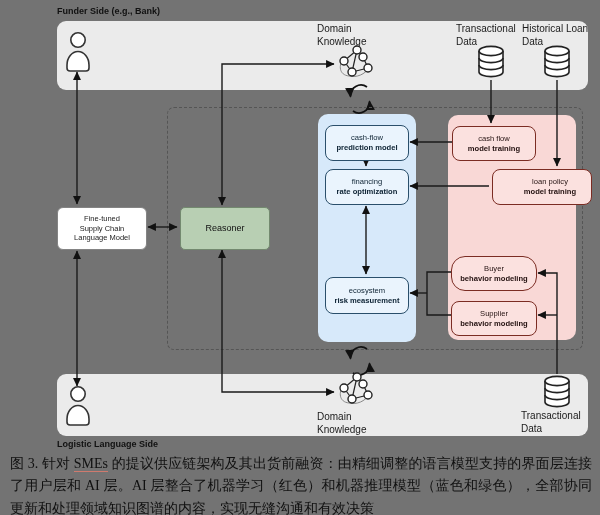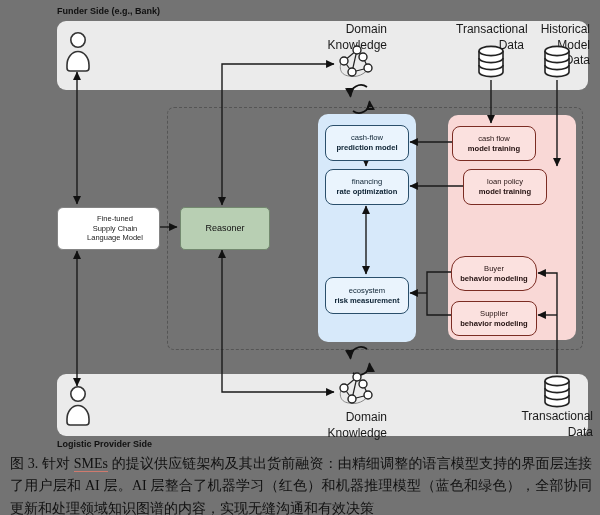--- a/index.html
+++ b/index.html
@@ -1,32 +1,32 @@
 <!DOCTYPE html>
 <html><head>
 <meta charset="utf-8">
 <style>
   html,body{margin:0;padding:0;background:#fff;}
   .stage{position:relative;width:600px;height:515px;background:#737373;overflow:hidden;
          font-family:"Liberation Sans","DejaVu Sans",sans-serif;color:#111;}
   .abs{position:absolute;}
   .layer-label{font-size:9px;font-weight:bold;color:#111;}
   .graybar{background:#ebebeb;border-radius:9px;}
-  .small-label{font-size:12px;line-height:1.3;text-align:right;white-space:pre-line;color:#1a1a1a;}
+  .small-label{font-size:10px;line-height:1.3;text-align:left;white-space:pre-line;color:#1a1a1a;}
   .dashed-box{border:1.5px dashed #555;border-radius:7px;}
   .region{border-radius:10px;}
   .region.blue{background:#d7e9fa;}
   .region.red{background:#f9d8d6;}
   .node{display:flex;flex-direction:column;align-items:center;justify-content:center;
         border-radius:8px;font-size:7.6px;line-height:1.3;text-align:center;z-index:3;}
   .node .l2{font-weight:bold;}
   .node.blue{background:#eaf4fd;border:1.3px solid #2a4f6b;color:#0c2233;}
   .node.red{background:#fbe1df;border:1.3px solid #7b2c23;color:#241211;}
   .node.green{background:#b8cfb3;border:1.3px solid #73896f;border-radius:5px;font-size:9px;color:#111;}
-  .node.white{background:#fff;border:1.3px solid #848484;border-radius:6px;font-size:7.5px;color:#222;padding-left:13px;}
+  .node.white{background:#fff;border:1.3px solid #848484;border-radius:6px;font-size:7.5px;color:#222;}
   svg{display:block;}
   #wires{position:absolute;left:0;top:0;z-index:2;pointer-events:none;}
   .caption{font-family:"Liberation Serif","DejaVu Serif",serif;font-size:14px;line-height:1.6;
            text-align:justify;color:#111;}
   .smes{border-bottom:1.4px solid #cf7a6e;cursor:pointer;}
 </style>
 </head>
 <body>
 
 <div class="stage">
@@ -70,21 +70,21 @@
   </svg>
 
   <div class="abs small-label" style="left:456px;top:22px;width:68px;">Transactional
 Data</div>
   <svg class="abs" style="left:477px;top:45px;" width="28" height="34" viewBox="0 0 28 34">
     <path d="M2,6 v21 a12,4.6 0 0 0 24,0 v-21" fill="#fff" stroke="#222" stroke-width="1.6"></path>
     <ellipse cx="14" cy="6" rx="12" ry="4.6" fill="#fff" stroke="#222" stroke-width="1.6"></ellipse>
     <path d="M2,13 a12,4.6 0 0 0 24,0 M2,20 a12,4.6 0 0 0 24,0" fill="none" stroke="#222" stroke-width="1.6"></path>
   </svg>
 
-  <div class="abs small-label" style="left:522px;top:22px;width:68px;">Historical Model
+  <div class="abs small-label" style="left:522px;top:22px;width:68px;">Historical Loan
 Data</div>
   <svg class="abs" style="left:543px;top:45px;" width="28" height="34" viewBox="0 0 28 34">
     <path d="M2,6 v21 a12,4.6 0 0 0 24,0 v-21" fill="#fff" stroke="#222" stroke-width="1.6"></path>
     <ellipse cx="14" cy="6" rx="12" ry="4.6" fill="#fff" stroke="#222" stroke-width="1.6"></ellipse>
     <path d="M2,13 a12,4.6 0 0 0 24,0 M2,20 a12,4.6 0 0 0 24,0" fill="none" stroke="#222" stroke-width="1.6"></path>
   </svg>
 
   <div class="abs dashed-box" style="left:167px;top:107px;width:414px;height:241px;"></div>
   <div class="abs region blue" style="left:318px;top:114px;width:98px;height:228px;"></div>
   <div class="abs region red" style="left:448px;top:115px;width:128px;height:225px;"></div>
@@ -99,21 +99,21 @@
   </div>
   <div class="abs node blue" style="left:325px;top:277px;width:82px;height:35px;">
     <span class="l1">ecosystem</span>
     <span class="l2">risk measurement</span>
   </div>
 
   <div class="abs node red" style="left:452px;top:126px;width:82px;height:33px;align-items:center;">
     <span class="l1">cash flow</span>
     <span class="l2">model training</span>
   </div>
-  <div class="abs node red" style="left:463px;top:169px;width:82px;height:34px;">
+  <div class="abs node red" style="left:492px;top:169px;width:82px;height:34px;padding-left:16px;">
     <span class="l1">loan policy</span>
     <span class="l2">model training</span>
   </div>
   <div class="abs node red" style="left:451px;top:256px;width:84px;height:33px;border-radius:14px;">
     <span class="l1">Buyer</span>
     <span class="l2">behavior modeling</span>
   </div>
   <div class="abs node red" style="left:451px;top:301px;width:84px;height:33px;">
     <span class="l1">Supplier</span>
     <span class="l2">behavior modeling</span>
@@ -156,21 +156,21 @@
 Knowledge</div>
 
   <svg class="abs" style="left:543px;top:375px;" width="28" height="34" viewBox="0 0 28 34">
     <path d="M2,6 v21 a12,4.6 0 0 0 24,0 v-21" fill="#fff" stroke="#222" stroke-width="1.6"></path>
     <ellipse cx="14" cy="6" rx="12" ry="4.6" fill="#fff" stroke="#222" stroke-width="1.6"></ellipse>
     <path d="M2,13 a12,4.6 0 0 0 24,0 M2,20 a12,4.6 0 0 0 24,0" fill="none" stroke="#222" stroke-width="1.6"></path>
   </svg>
   <div class="abs small-label" style="left:521px;top:409px;width:72px;">Transactional
 Data</div>
 
-  <div class="abs layer-label" style="left:57px;top:439px;">Logistic Provider Side</div>
+  <div class="abs layer-label" style="left:57px;top:439px;">Logistic Language Side</div>
 
   <svg id="wires" width="600" height="452" viewBox="0 0 600 452">
     <defs>
       <marker id="ae" viewBox="0 0 8 8" refX="7" refY="4" markerWidth="6.5" markerHeight="6.5" orient="auto-start-reverse">
         <path d="M0,0.5 L7.5,4 L0,7.5 z" fill="#111"></path>
       </marker>
     </defs>
     <g fill="none" stroke="#1a1a1a" stroke-width="1.4">
       <path d="M77,72 V204" marker-start="url(#ae)" marker-end="url(#ae)"></path>
       <path d="M77,251 V386" marker-start="url(#ae)" marker-end="url(#ae)"></path>

